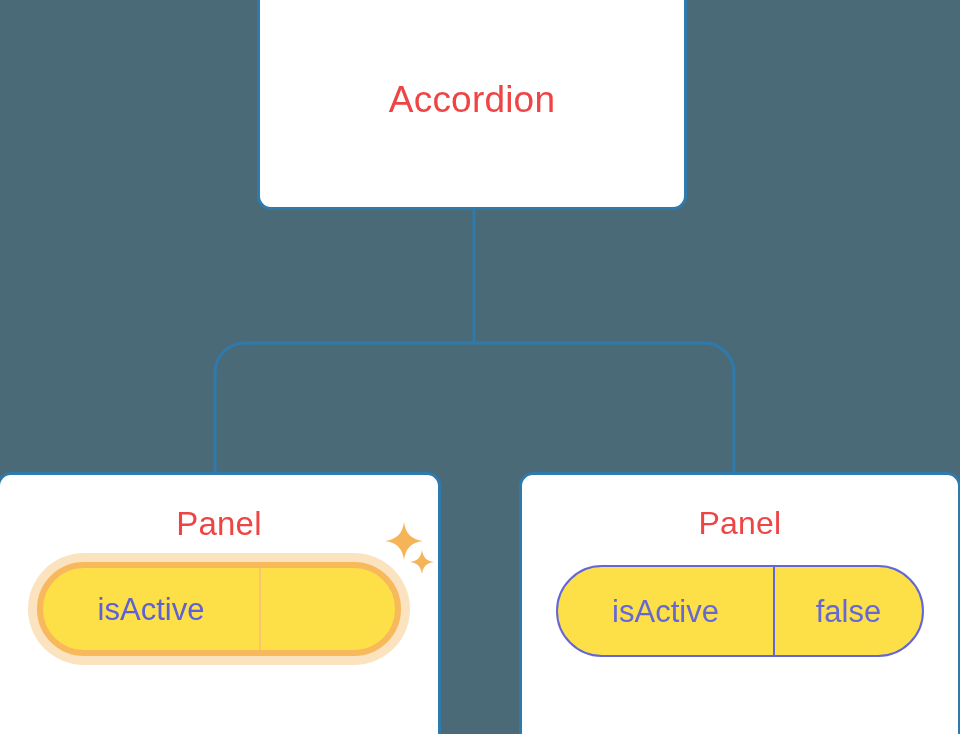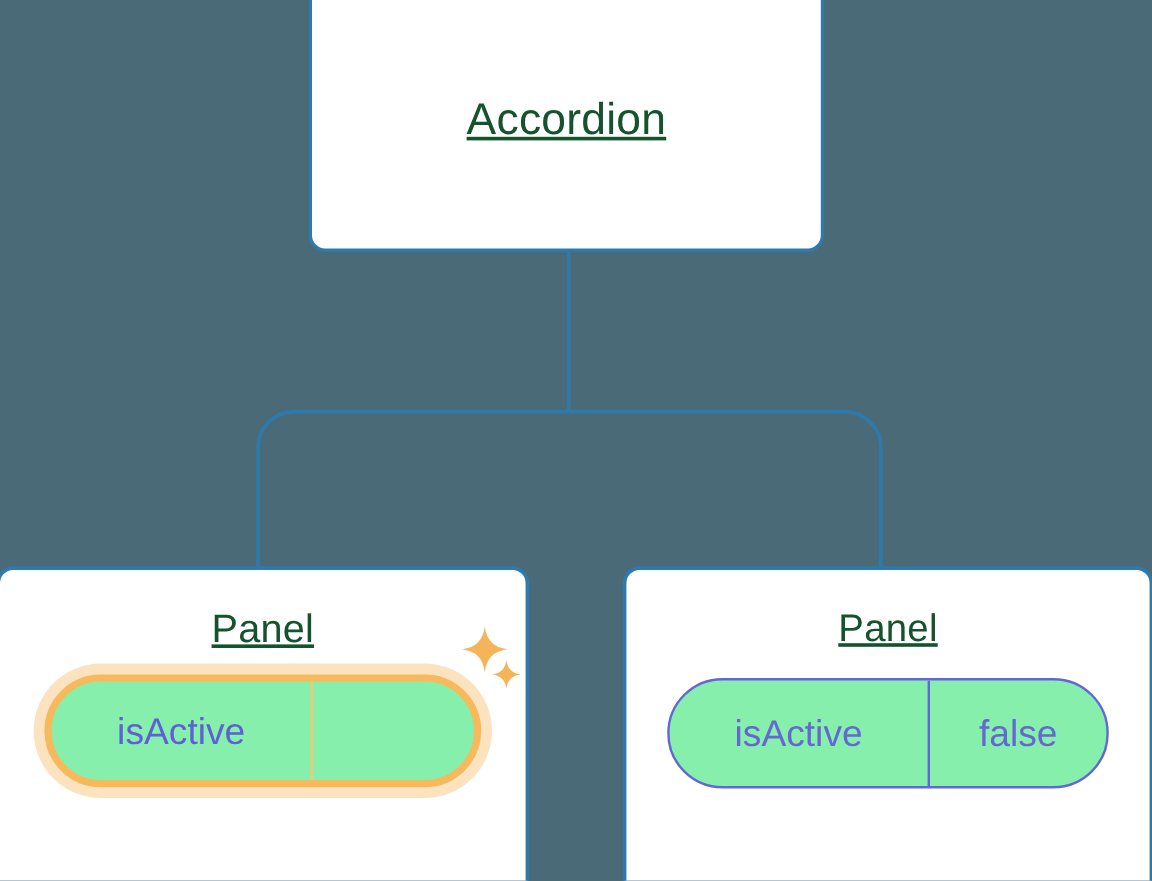--- a/index.html
+++ b/index.html
@@ -49,27 +49,26 @@
     width: 430px;
     height: 213px;
     border-radius: 0 0 14px 14px;
     border-top: none;
     display: flex;
     align-items: center;
     justify-content: center;
   }
 
   .node-title {
-    color: #14532d;
+    color: #ef4444;
     font-size: 36px;
     font-weight: 400;
     letter-spacing: 0.2px;
     line-height: 1;
     white-space: nowrap;
-    text-decoration: underline;
   }
 
   .node-root .node-title {
     font-size: 37px;
     position: relative;
     top: -3px;
   }
 
   .panel-card {
     position: absolute;
@@ -107,21 +106,21 @@
   
   .pill-wrap {
     position: relative;
     display: inline-block;
   }
 
   .pill {
     display: flex;
     align-items: stretch;
     border-radius: 999px;
-    background: #86efac;
+    background: #fde047;
     box-sizing: border-box;
     overflow: hidden;
   }
 
   .pill-key,
   .pill-val {
     display: flex;
     align-items: center;
     justify-content: center;
     white-space: nowrap;

